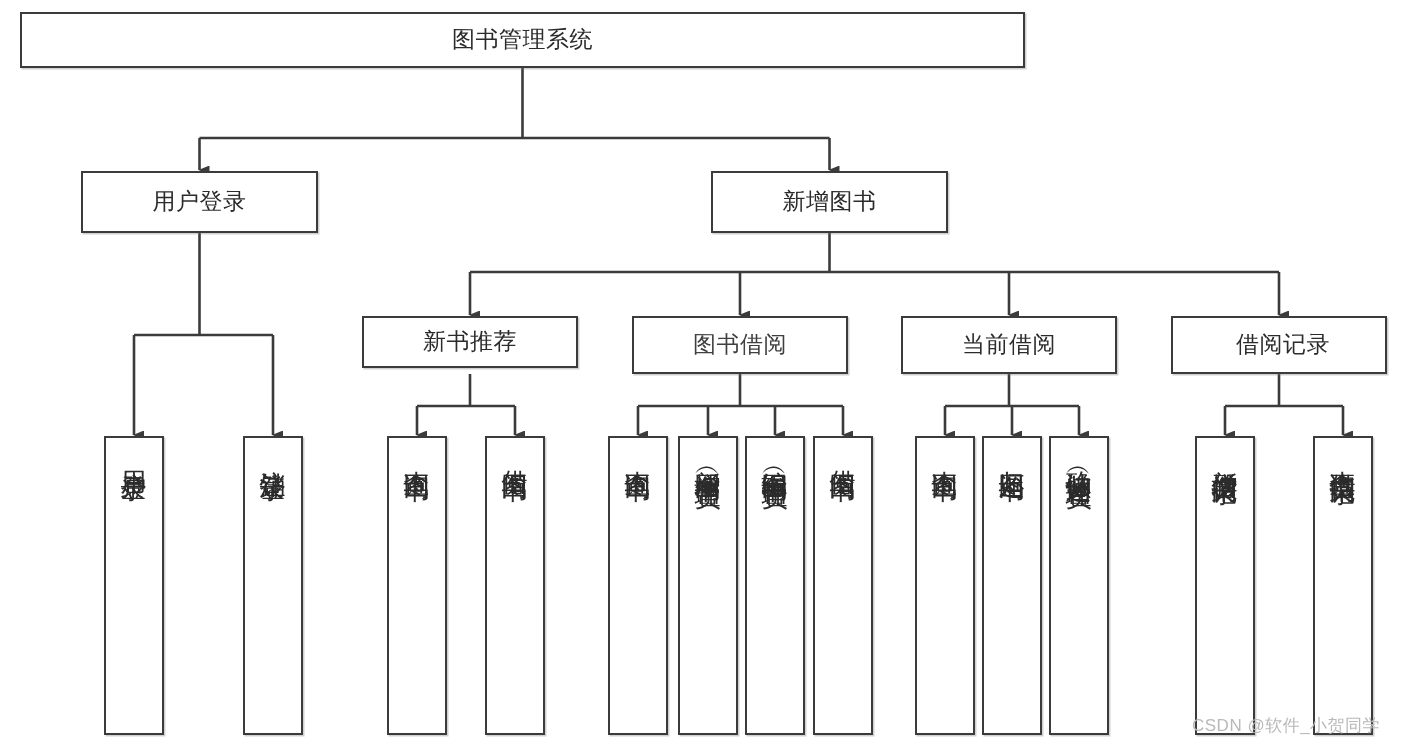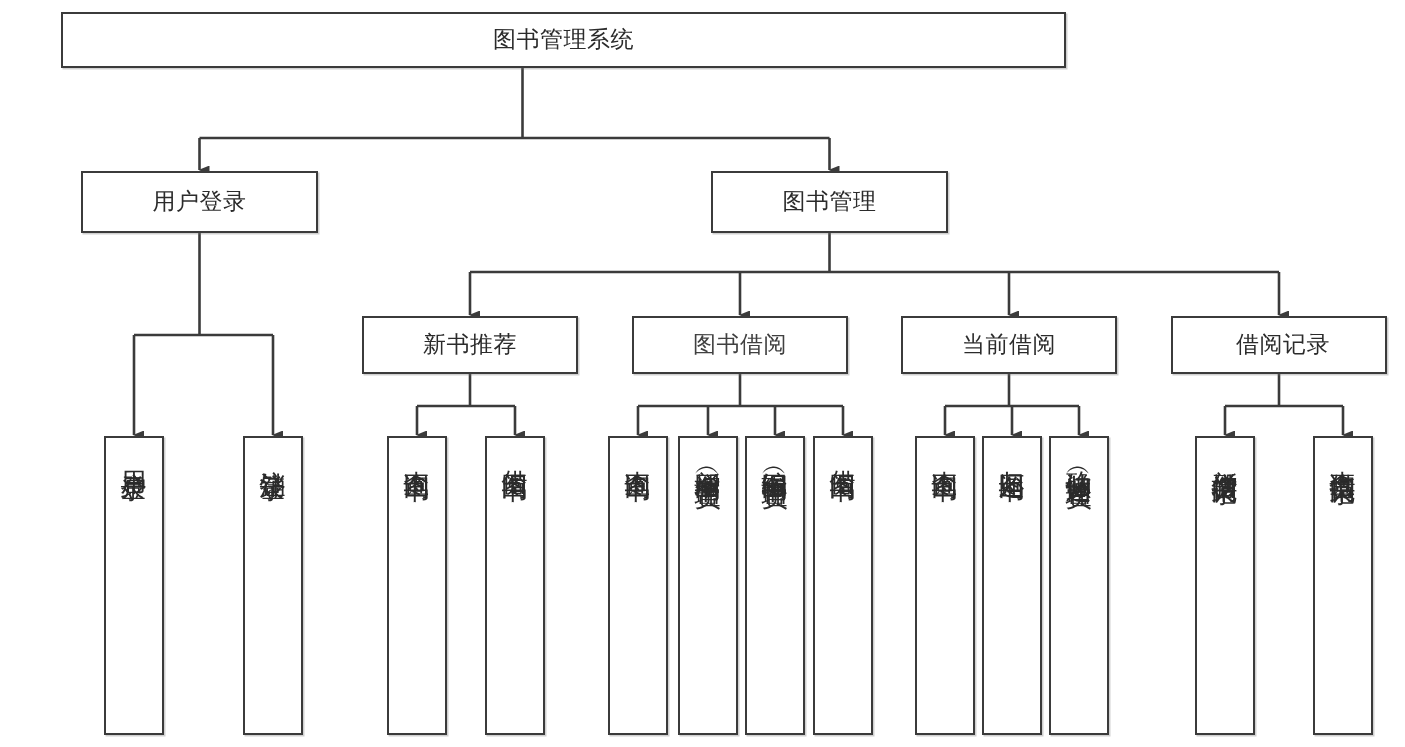--- a/index.html
+++ b/index.html
@@ -105,30 +105,30 @@
         <line x1="945" y1="406" x2="945" y2="435" style="stroke:#3b3b3b;stroke-width:2.6;fill:none;" marker-end="url(#arrowhead)"></line>
         <line x1="1012" y1="406" x2="1012" y2="435" style="stroke:#3b3b3b;stroke-width:2.6;fill:none;" marker-end="url(#arrowhead)"></line>
         <line x1="1079" y1="406" x2="1079" y2="435" style="stroke:#3b3b3b;stroke-width:2.6;fill:none;" marker-end="url(#arrowhead)"></line>
         <line x1="1279" y1="374" x2="1279" y2="406" style="stroke:#3b3b3b;stroke-width:2.6;fill:none;"></line>
         <line x1="1225" y1="406" x2="1343" y2="406" style="stroke:#3b3b3b;stroke-width:2.6;fill:none;"></line>
         <line x1="1225" y1="406" x2="1225" y2="435" style="stroke:#3b3b3b;stroke-width:2.6;fill:none;" marker-end="url(#arrowhead)"></line>
         <line x1="1343" y1="406" x2="1343" y2="435" style="stroke:#3b3b3b;stroke-width:2.6;fill:none;" marker-end="url(#arrowhead)"></line>
       </g>
   </svg>
   <div id="node-layer">
-      <div class="node horizontal" style="left: 20px; top: 12px; width: 1005px; height: 56px; border-color: rgb(59, 59, 59); background: rgb(255, 255, 255); color: rgb(43, 43, 43); margin-left: 41px;">
+      <div class="node horizontal" style="left: 20px; top: 12px; width: 1005px; height: 56px; border-color: rgb(59, 59, 59); background: rgb(255, 255, 255); color: rgb(43, 43, 43);">
         <span class="label">图书管理系统</span>
       </div>
       <div class="node horizontal" style="left: 81px; top: 171px; width: 237px; height: 62px; border-color: rgb(59, 59, 59); background: rgb(255, 255, 255); color: rgb(43, 43, 43);">
         <span class="label">用户登录</span>
       </div>
       <div class="node horizontal" style="left: 711px; top: 171px; width: 237px; height: 62px; border-color: rgb(59, 59, 59); background: rgb(255, 255, 255); color: rgb(43, 43, 43);">
-        <span class="label">图书管理</span>
+        <span class="label">新增图书</span>
       </div>
-      <div class="node horizontal" style="left: 362px; top: 316px; width: 216px; height: 58px; border-color: rgb(59, 59, 59); background: rgb(255, 255, 255); color: rgb(43, 43, 43);">
+      <div class="node horizontal" style="left: 362px; top: 316px; width: 216px; height: 52px; border-color: rgb(59, 59, 59); background: rgb(255, 255, 255); color: rgb(43, 43, 43);">
         <span class="label">新书推荐</span>
       </div>
       <div class="node horizontal" style="left: 632px; top: 316px; width: 216px; height: 58px; border-color: rgb(59, 59, 59); background: rgb(255, 255, 255); color: #404040;">
         <span class="label">图书借阅</span>
       </div>
       <div class="node horizontal" style="left: 901px; top: 316px; width: 216px; height: 58px; border-color: rgb(59, 59, 59); background: rgb(255, 255, 255); color: rgb(43, 43, 43);">
         <span class="label">当前借阅</span>
       </div>
       <div class="node horizontal" style="left: 1171px; top: 316px; width: 216px; height: 58px; border-color: rgb(59, 59, 59); background: rgb(255, 255, 255); color: rgb(43, 43, 43); padding-left: 8px;">
         <span class="label">借阅记录</span>
@@ -166,13 +166,14 @@
       <div class="node vertical" style="left: 1049px; top: 436px; width: 60px; height: 299px; border-color: rgb(59, 59, 59); background: rgb(255, 255, 255); color: rgb(43, 43, 43);">
         <span class="label">确认归还（管理员）</span>
       </div>
       <div class="node vertical" style="left: 1195px; top: 436px; width: 60px; height: 299px; border-color: rgb(59, 59, 59); background: rgb(255, 255, 255); color: rgb(43, 43, 43);">
         <span class="label">新增借阅记录</span>
       </div>
       <div class="node vertical" style="left: 1313px; top: 436px; width: 60px; height: 299px; border-color: rgb(59, 59, 59); background: rgb(255, 255, 255); color: rgb(43, 43, 43);">
         <span class="label">查询借阅记录</span>
       </div>
     </div>
+  <div class="watermark" style="left: 1192px; top: 714px; color: rgb(185, 185, 185);">CSDN @软件_小贺同学</div>
 </div>
 
 </body></html>

